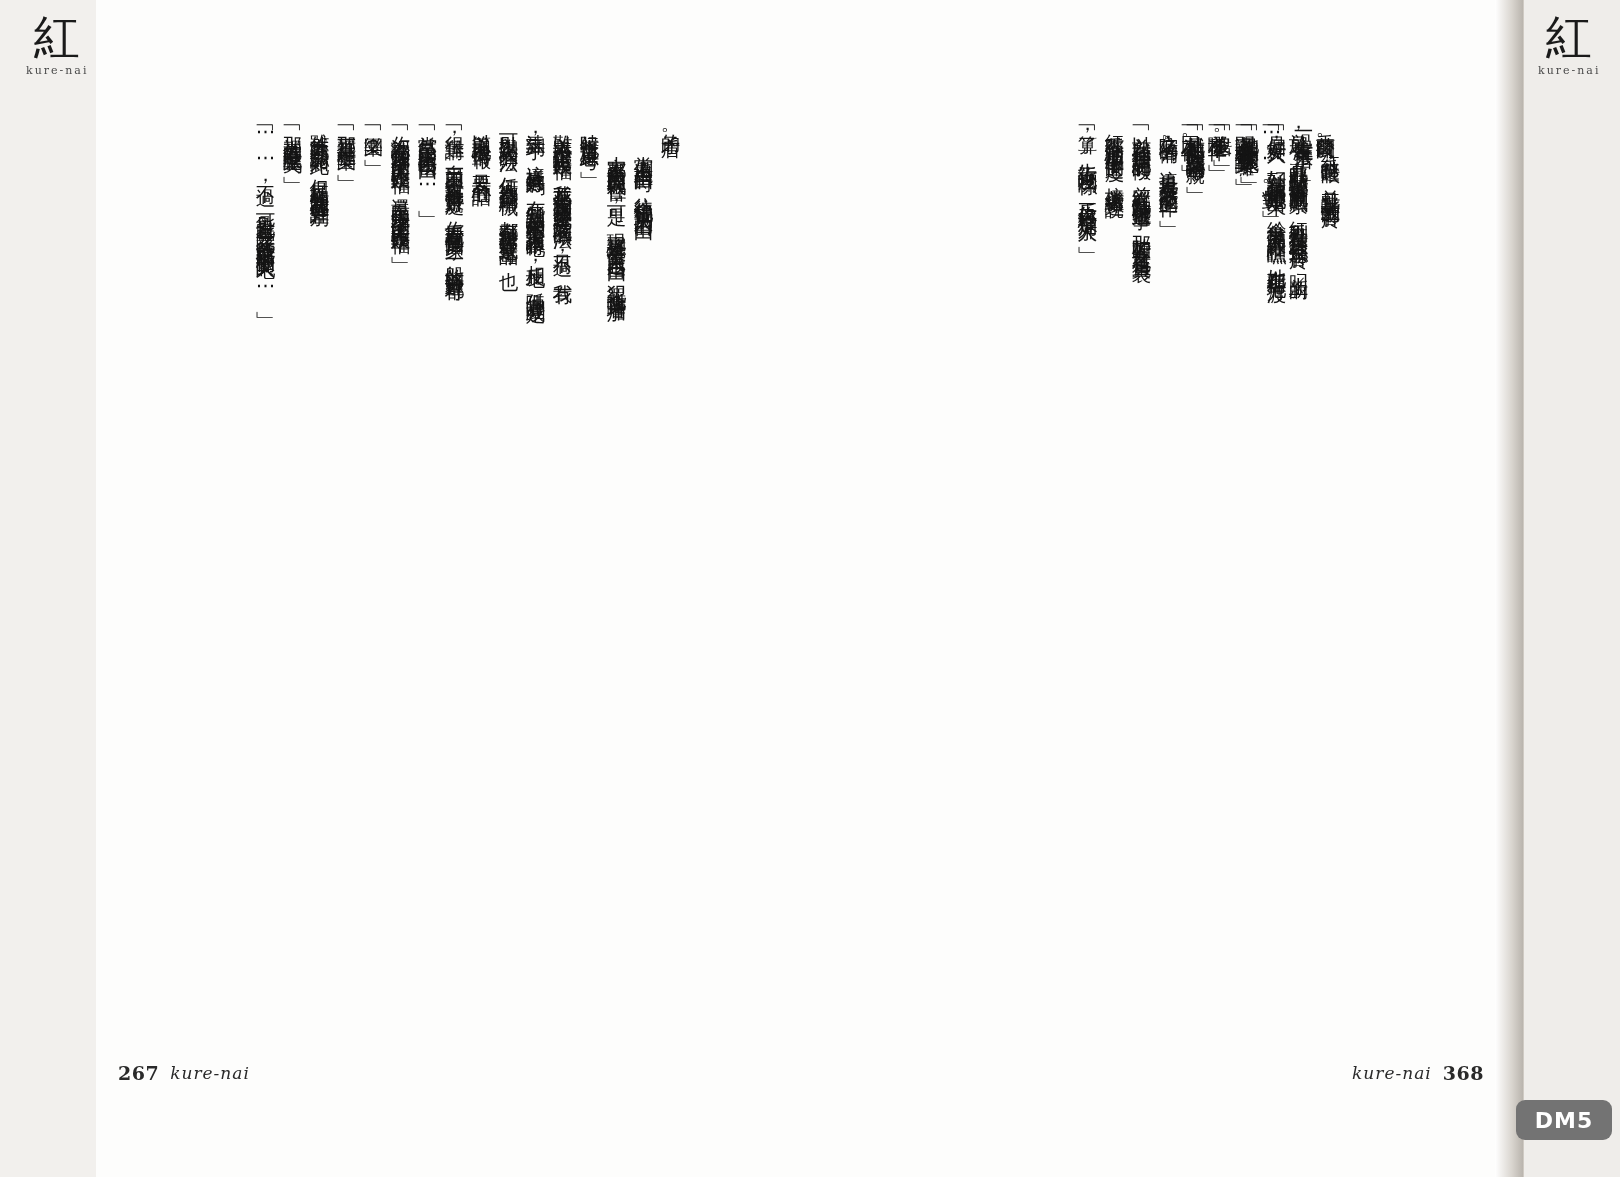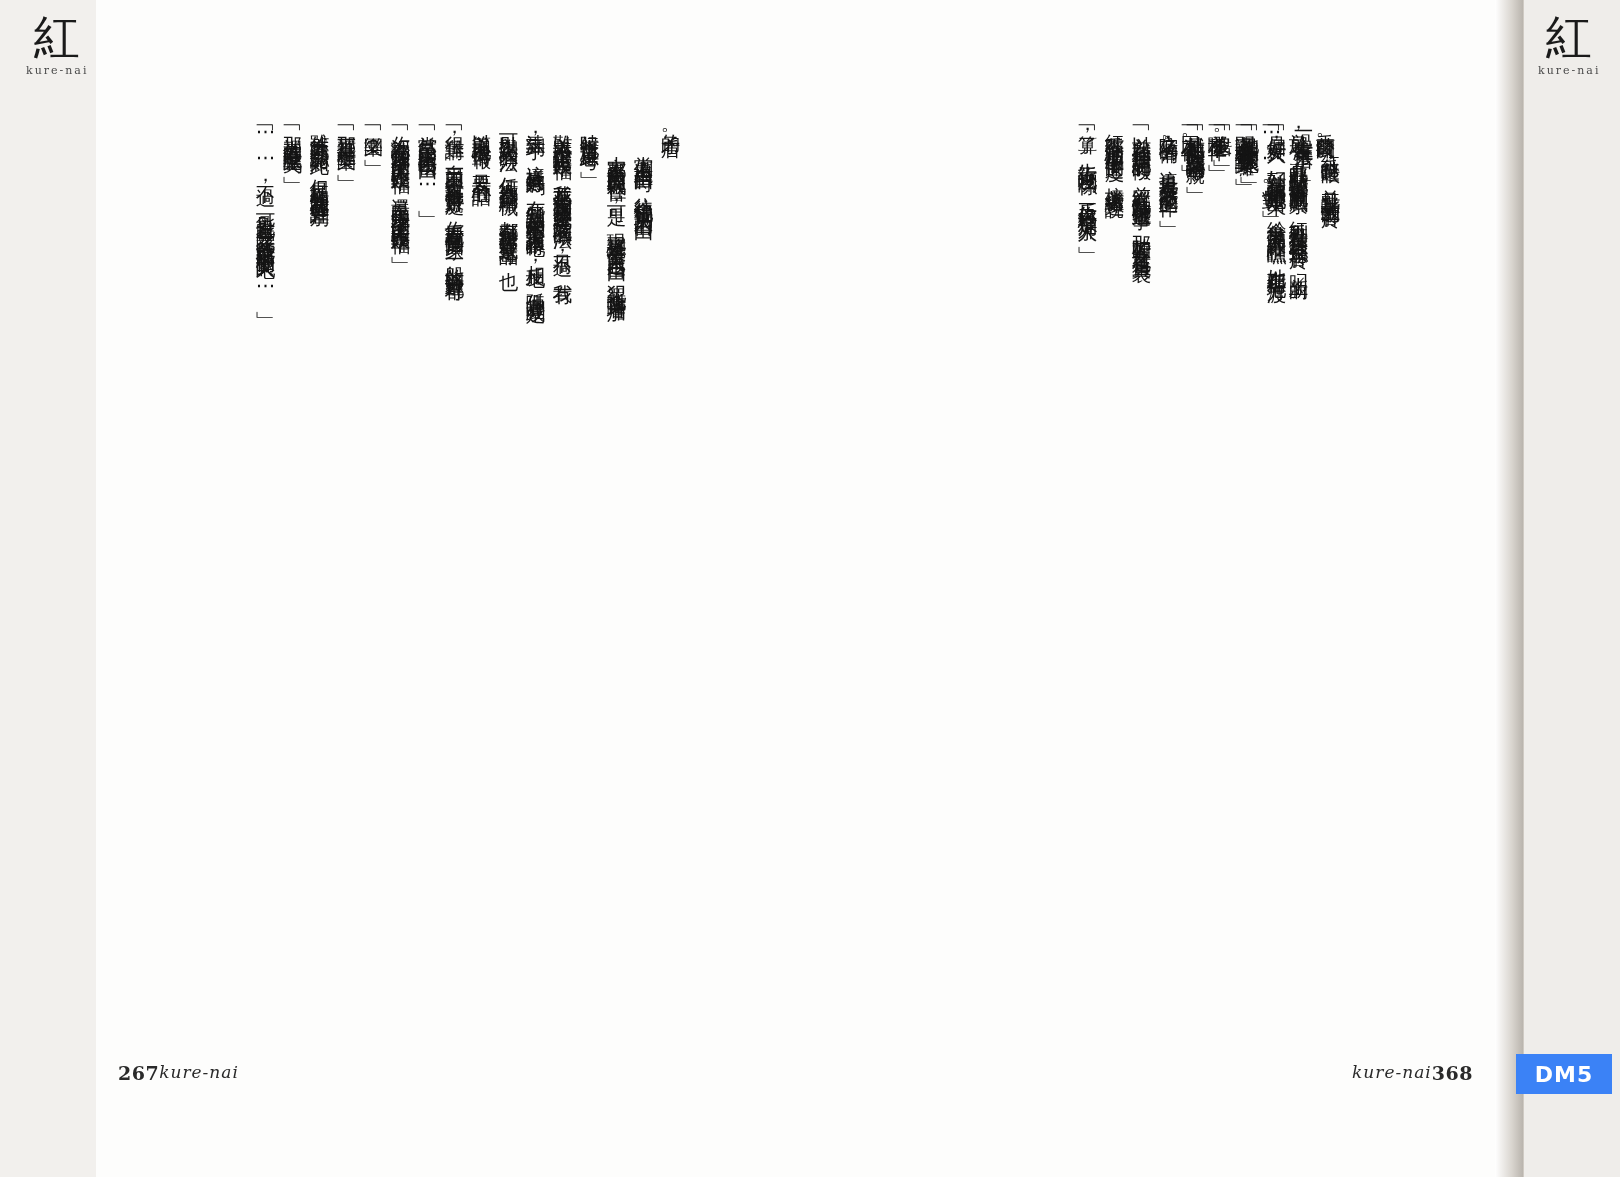--- a/index.html
+++ b/index.html
@@ -70,32 +70,33 @@
     color: #4a4a4a;
     font-family: "DejaVu Serif", "Liberation Serif", serif;
   }
   #logo-top-left { left: 26px; top: 14px; }
   #logo-top-right { left: 1538px; top: 14px; }
 
   
   #watermark {
     position: absolute;
     left: 1516px;
-    top: 1054px;
+    top: 1100px;
     width: 96px;
     height: 40px;
-    background: #3b82f6;
+    background: #737373;
     color: #ffffff;
     font-family: "DejaVu Sans", "Liberation Sans", sans-serif;
     font-size: 22px;
     font-weight: bold;
     letter-spacing: 1px;
     display: flex;
     align-items: center;
     justify-content: center;
+    border-radius: 9px;
   }
 
   
   .folio {
     position: absolute;
     font-family: "DejaVu Serif", "Liberation Serif", serif;
     color: #2a2a2a;
     white-space: nowrap;
   }
   .folio .num {
@@ -109,21 +110,21 @@
     font-style: italic;
   }
   #folio-left {
     left: 118px;
     top: 1062px;
   }
   #folio-right {
     left: 1352px;
     top: 1062px;
   }
-  .folio-inner { display: flex; align-items: flex-start; gap: 0; }
+  .folio-inner { display: flex; align-items: center; gap: 11px; }
 
   
   .textblock {
     position: absolute;
     top: 118px;
     height: 920px;
     display: flex;
     flex-direction: row-reverse;
     align-items: flex-start;
   }

